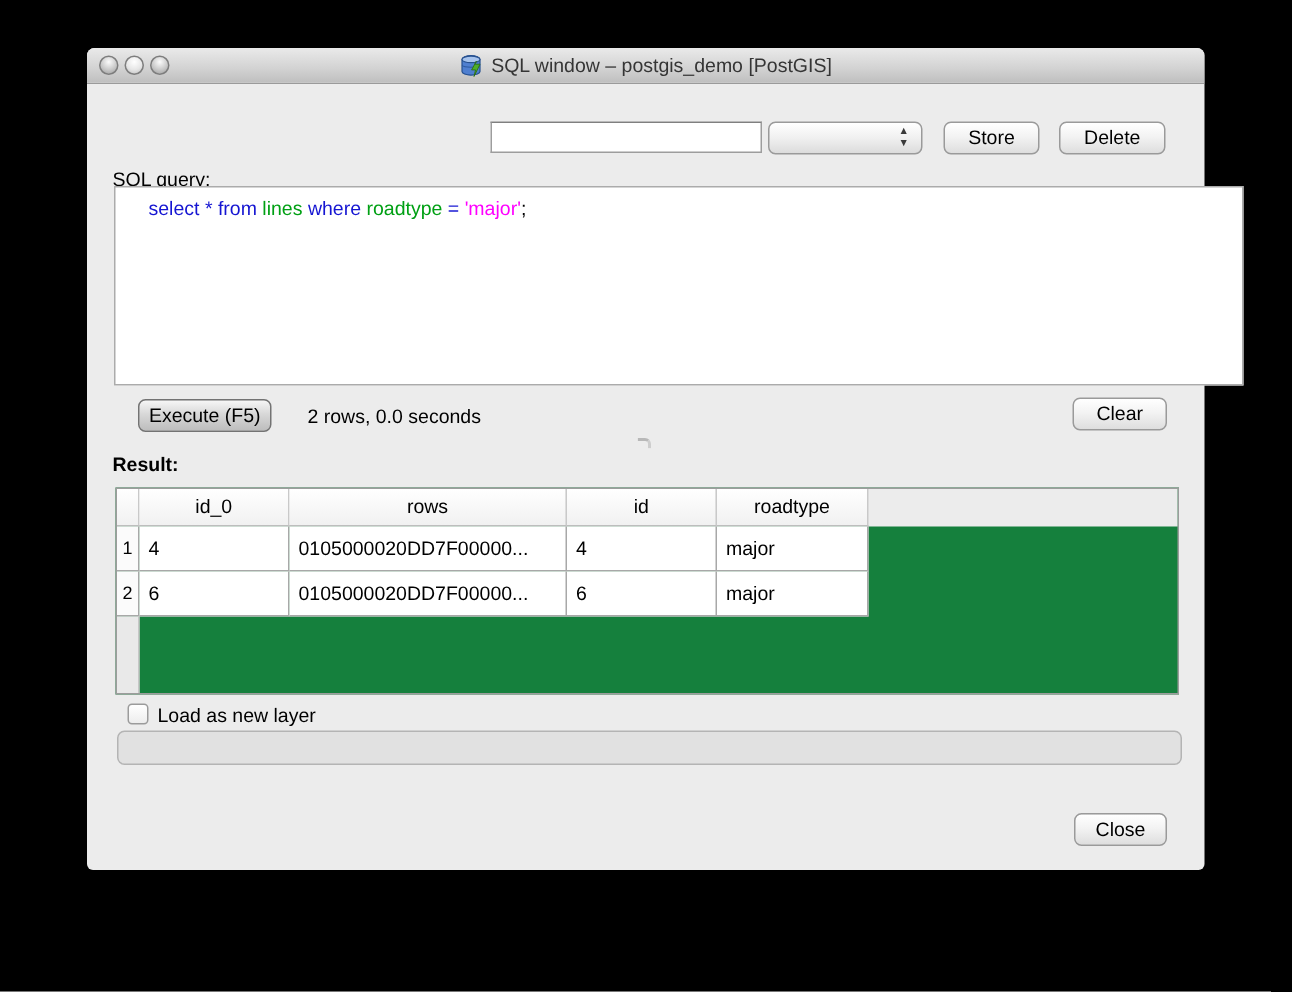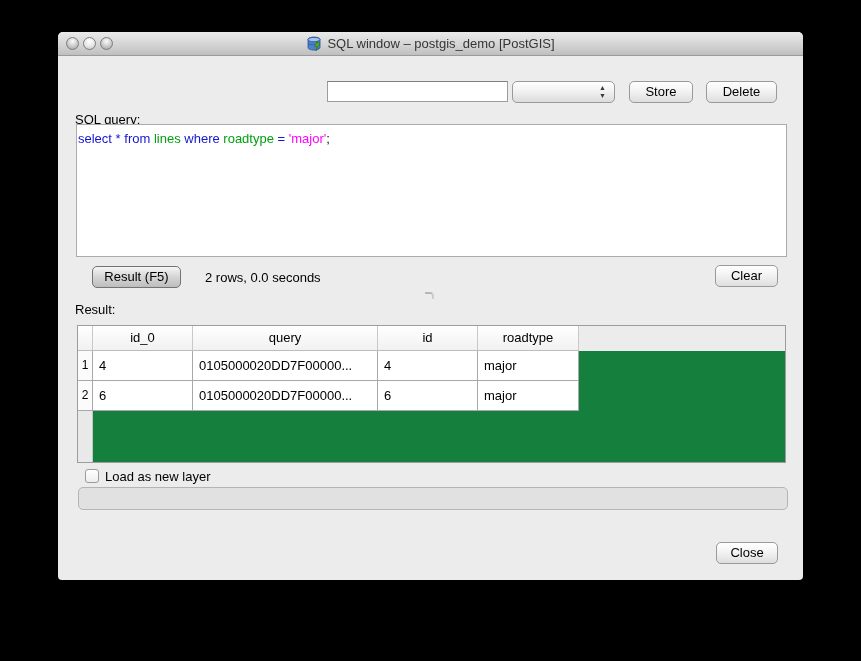--- a/index.html
+++ b/index.html
@@ -60,30 +60,30 @@
     left:34px;top:234px;width:89px;
     background:linear-gradient(#f6f6f6,#d8d8d8 45%,#bdbdbd);
     border-color:#737373;
   }
   .btn-clear{left:657px;top:233px;width:63px;}
   .btn-close{left:658px;top:510px;width:62px;}
   
   .sql-editor{
     position:absolute;left:18px;top:92px;width:707px;height:119px;
     background:#fff;border:1px solid #ababab;
-    font-size:13px;padding:6px 1px;cursor:text;
+    font-size:13px;padding:6px 22px;cursor:text;
   }
   
   .status-text{left:147px;top:238px;}
   .splitter-mark{
     position:absolute;left:367px;top:260px;width:7px;height:5px;
     border-top:2px solid #8f8f8f;border-right:2px solid #b5b5b5;
     border-radius:0 4px 0 0;opacity:.55;
   }
-  .lbl-result{left:17px;top:270px;}
+  .lbl-result{left:17px;top:270px;font-weight:bold;}
   
   .result-table{
     position:absolute;left:19px;top:293px;width:707px;height:136px;
     background:#15803d;border:1px solid #9c9c9c;
   }
   .thead{position:absolute;left:0;top:0;right:0;height:25px;background:#ececec;}
   .hcell{
     position:absolute;top:0;height:25px;box-sizing:border-box;
     background:linear-gradient(#ffffff,#f1f1f1);
     border-right:1px solid #c9c9c9;border-bottom:1px solid #bdbdbd;
@@ -150,31 +150,31 @@
         <span>▼</span>
       </span>
   </div>
   <button class="btn btn-store">Store</button>
   <button class="btn btn-delete">Delete</button>
 
   <div class="sql-editor">
     <div id="sql-line"><span style="color: rgb(21, 21, 210);">select</span><span style="color: rgb(0, 0, 0);"> </span><span style="color: rgb(21, 21, 210);">*</span><span style="color: rgb(0, 0, 0);"> </span><span style="color: rgb(21, 21, 210);">from</span><span style="color: rgb(0, 0, 0);"> </span><span style="color: rgb(0, 160, 20);">lines</span><span style="color: rgb(0, 0, 0);"> </span><span style="color: rgb(21, 21, 210);">where</span><span style="color: rgb(0, 0, 0);"> </span><span style="color: rgb(0, 160, 20);">roadtype</span><span style="color: rgb(0, 0, 0);"> </span><span style="color: rgb(21, 21, 210);">=</span><span style="color: rgb(0, 0, 0);"> </span><span style="color: rgb(255, 0, 255);">'major'</span><span style="color: rgb(0, 0, 0);">;</span></div>
   </div>
 
-  <button class="btn btn-execute">Result (F5)</button>
+  <button class="btn btn-execute">Execute (F5)</button>
   <span class="label status-text">2 rows, 0.0 seconds</span>
   <button class="btn btn-clear">Clear</button>
   <div class="splitter-mark"></div>
 
   <span class="label lbl-result">Result:</span>
   <div class="result-table">
     <div class="thead">
       <div class="hcell" style="left:0;width:15px;"></div>
       <div class="hcell" style="left:15px;width:100px;">id_0</div>
-      <div class="hcell" style="left:115px;width:185px;">query</div>
+      <div class="hcell" style="left:115px;width:185px;">rows</div>
       <div class="hcell" style="left:300px;width:100px;">id</div>
       <div class="hcell" style="left:400px;width:101px;">roadtype</div>
     </div>
     <div id="table-body">
         <div class="trow" style="top: 25px;">
           <div class="rnum">1</div>
           <div class="cell" style="left: 15px; width: 100px;">4</div>
           <div class="cell" style="left: 115px; width: 185px;">0105000020DD7F00000...</div>
           <div class="cell" style="left: 300px; width: 100px;">4</div>
           <div class="cell" style="left: 400px; width: 101px;">major</div>

